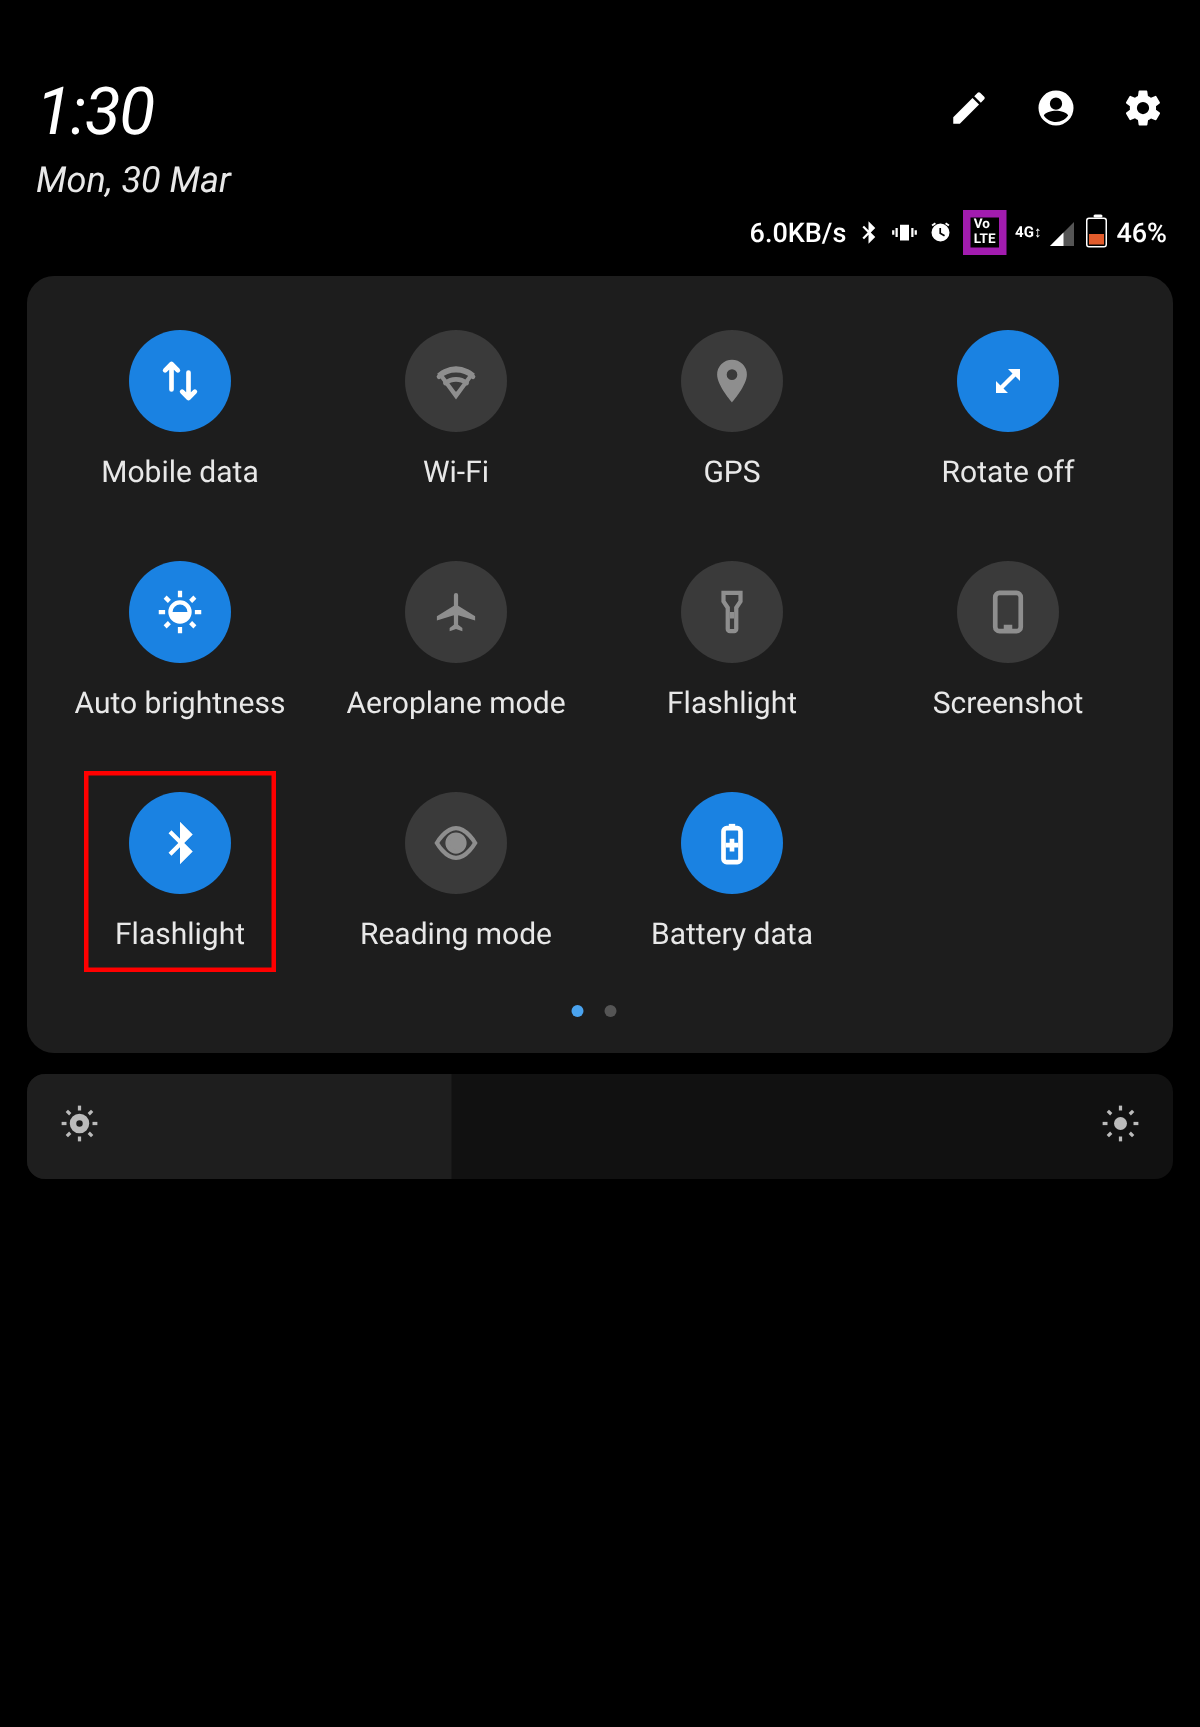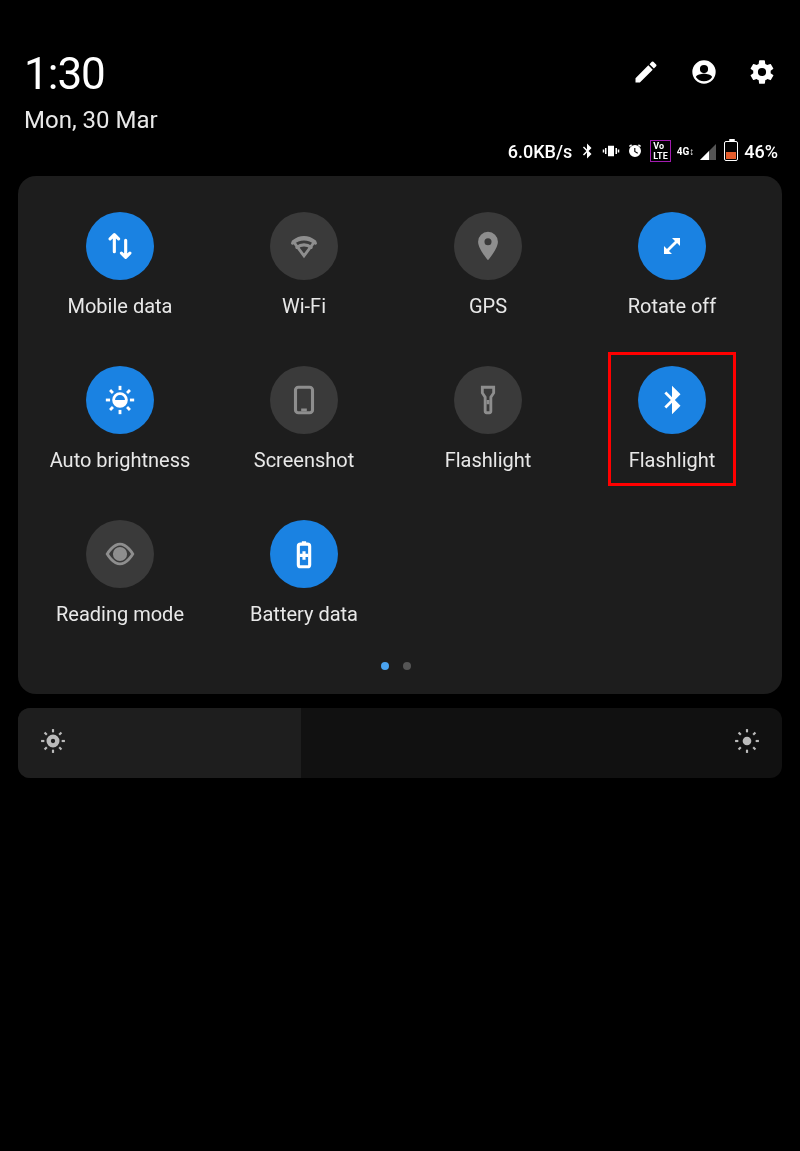--- a/index.html
+++ b/index.html
@@ -9,41 +9,42 @@
       background: #000;
       font-family: -apple-system, Roboto, "Segoe UI", sans-serif;
       color: #fff;
       overflow: hidden;
     }
     .statusbar {
       display: flex;
       align-items: flex-start;
       justify-content: space-between;
       padding: 48px 24px 0 24px;
+      font-style: italic;
     }
     .clock-block { display: flex; flex-direction: column; }
     .clock-time { font-size: 44px; font-weight: 400; letter-spacing: -1px; }
     .clock-date { font-size: 24px; color: #e8e8e8; margin-top: 6px; }
     .top-icons { display: flex; gap: 30px; align-items: center; margin-top: 10px; }
     .top-icons svg { width: 28px; height: 28px; fill: #fff; }
     .icon-btn { cursor: pointer; display: inline-flex; }
 
     .status-row {
       display: flex;
       justify-content: flex-end;
       align-items: center;
       gap: 6px;
       padding: 6px 22px 14px 22px;
       font-size: 18px;
       font-weight: 500;
     }
     .status-row span { color:#fff; }
     .status-row svg { width: 18px; height: 18px; fill: #fff; }
     .small-badge {
-      font-size: 9px; border:1px solid #a21caf; padding:0 2px; line-height:10px; font-weight:700;
+      font-size: 9px; border:5px solid #a21caf; padding:0 2px; line-height:10px; font-weight:700;
     }
     .sig-label { font-size:10px; font-weight:700; line-height:9px; display:flex; flex-direction:row; align-items:flex-start; }
 
     .panel {
       margin: 0 18px;
       background: #1d1d1d;
       border-radius: 18px;
       padding: 36px 18px 24px 10px;
     }
     .grid {
@@ -201,34 +202,42 @@
               <line x1="5" y1="19" x2="7" y2="17"></line>
               <line x1="17" y1="7" x2="19" y2="5"></line>
             </g>
           </svg>
         </div>
         <div class="tile-label">Auto brightness</div>
       </div>
       <div class="tile">
         <div class="tile-icon off" style="color: rgb(142, 142, 142);">
           <svg viewBox="0 0 24 24">
+            <path d="M21 14l-8-5V4a1 1 0 0 0-2 0v5l-8 5v2l8-2.5V18l-2 1.5V21l3-1 3 1v-1.5L13 18v-4.5l8 2.5z" fill="currentColor"></path>
+          </svg>
+        </div>
+        <div class="tile-label">Aeroplane mode</div>
+      </div>
+      <div class="tile">
+        <div class="tile-icon off" style="color: rgb(142, 142, 142);">
+          <svg viewBox="0 0 24 24">
+            <path d="M8 3h8v4l-2 3v10a1 1 0 0 1-1 1h-2a1 1 0 0 1-1-1V10L8 7z" fill="none" stroke="currentColor" stroke-width="2"></path>
+            <line x1="12" y1="12" x2="12" y2="15" stroke="currentColor" stroke-width="2"></line>
+          </svg>
+        </div>
+        <div class="tile-label">Flashlight</div>
+      </div>
+      <div class="tile">
+        <div class="tile-icon off" style="color: rgb(142, 142, 142);">
+          <svg viewBox="0 0 24 24">
             <rect x="6" y="3" width="12" height="18" rx="2" fill="none" stroke="currentColor" stroke-width="2.2"></rect>
             <line x1="10" y1="19" x2="14" y2="19" stroke="currentColor" stroke-width="2"></line>
           </svg>
         </div>
         <div class="tile-label">Screenshot</div>
-      </div>
-      <div class="tile">
-        <div class="tile-icon off" style="color: rgb(142, 142, 142);">
-          <svg viewBox="0 0 24 24">
-            <path d="M8 3h8v4l-2 3v10a1 1 0 0 1-1 1h-2a1 1 0 0 1-1-1V10L8 7z" fill="none" stroke="currentColor" stroke-width="2"></path>
-            <line x1="12" y1="12" x2="12" y2="15" stroke="currentColor" stroke-width="2"></line>
-          </svg>
-        </div>
-        <div class="tile-label">Flashlight</div>
       </div>
       <div class="tile">
         <div class="tile-icon on" style="color: rgb(255, 255, 255);">
           <svg viewBox="0 0 24 24">
             <path d="M12 2l6 6-4 4 4 4-6 6V14l-4 4-1.4-1.4L11.2 12 6.6 7.4 8 6l4 4z" fill="currentColor"></path>
           </svg>
         </div>
         <div class="tile-label">Flashlight</div>
         <div class="highlight-box"></div>
       </div>

